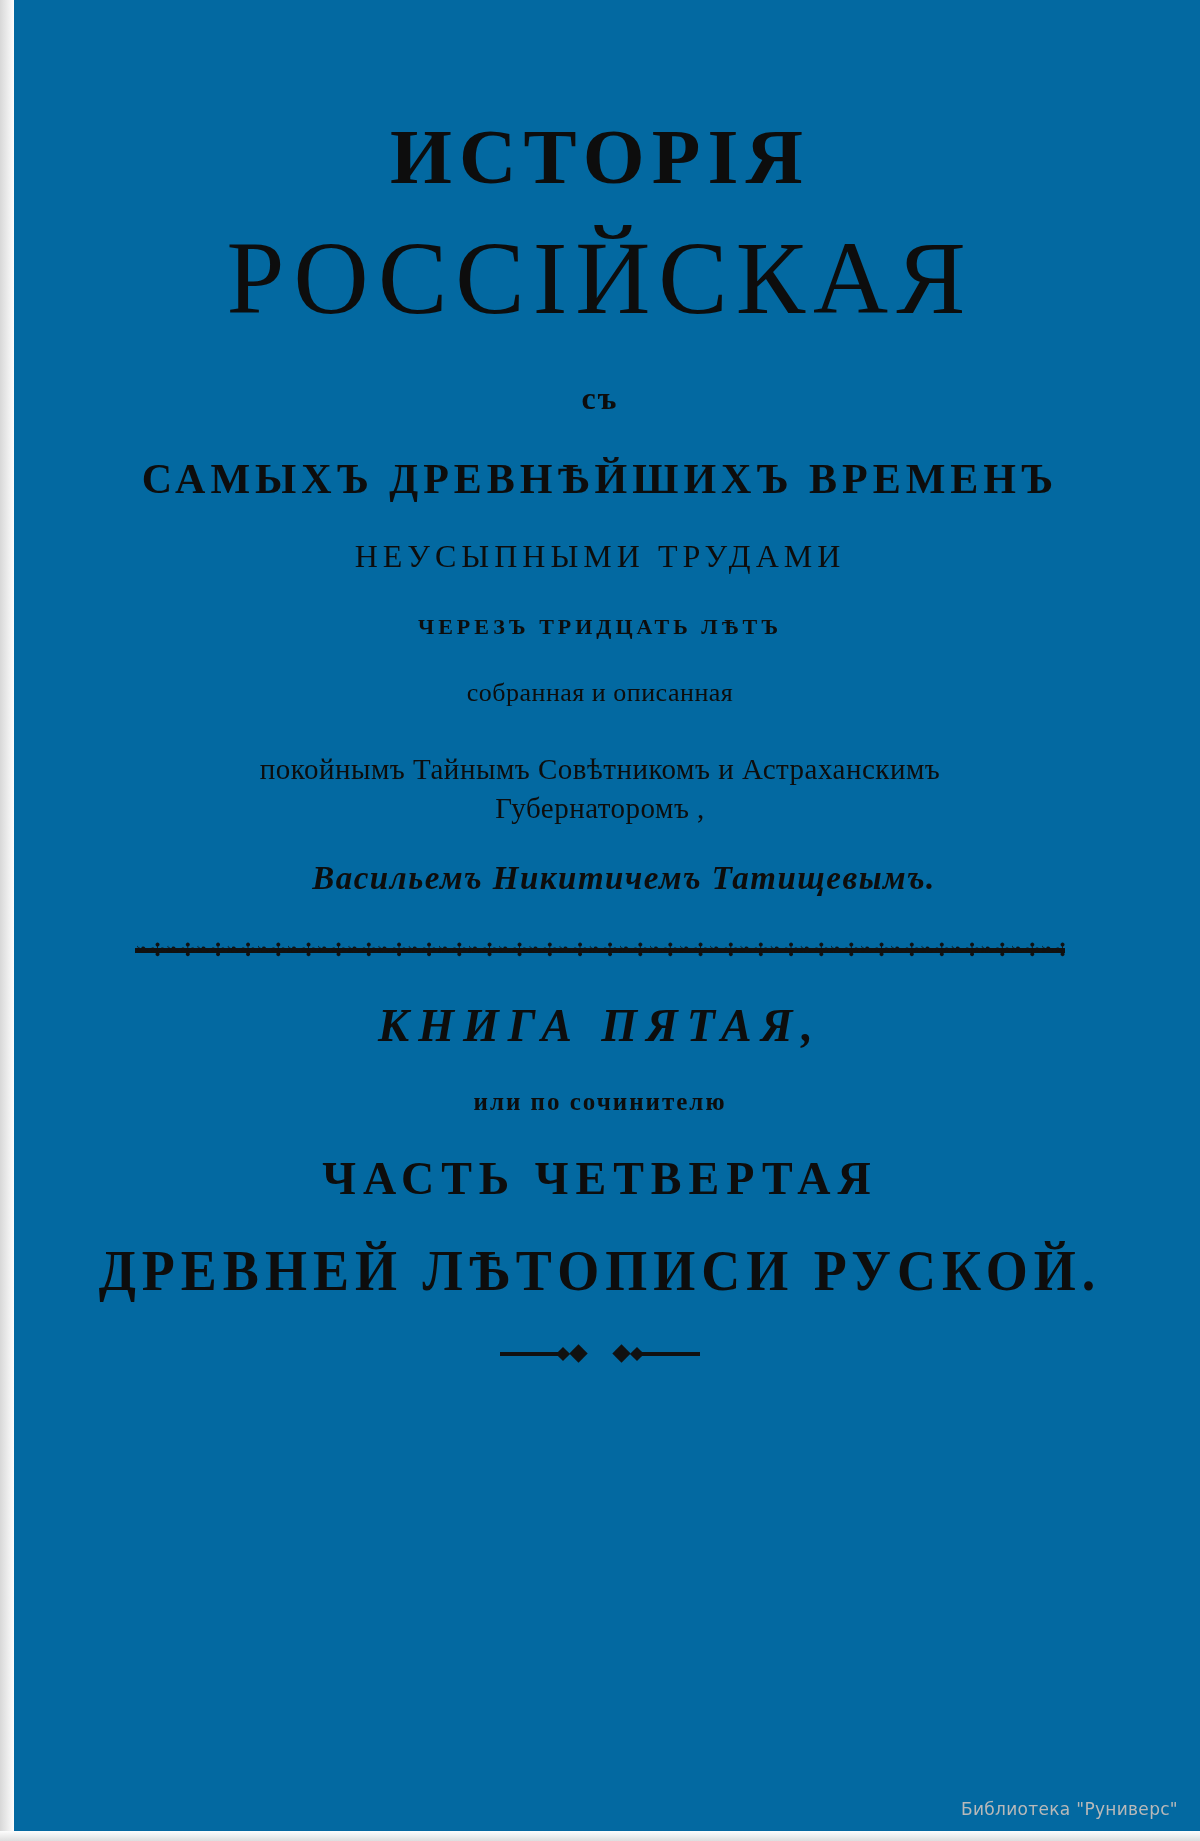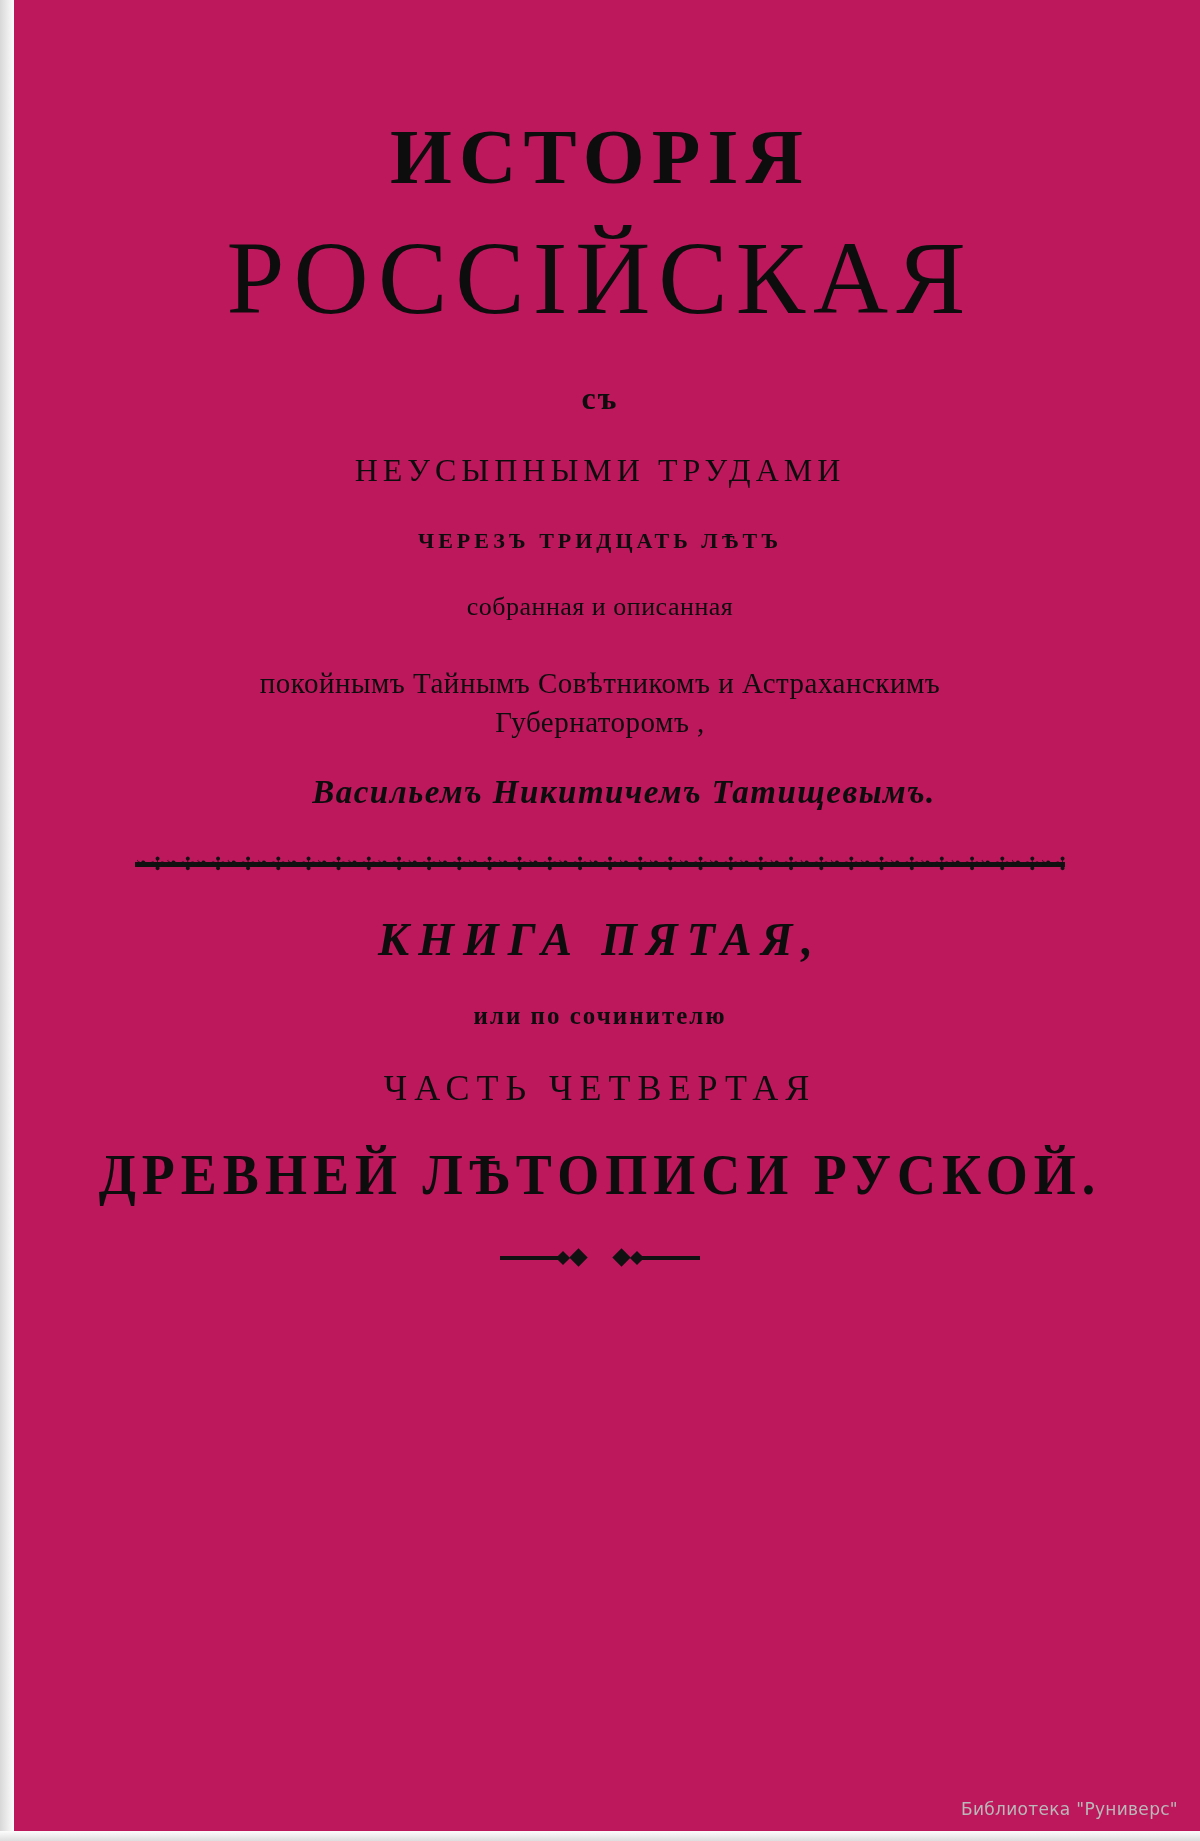--- a/index.html
+++ b/index.html
@@ -13,21 +13,21 @@
     font-family: "Liberation Serif", serif;
     color: #0d0d0d;
     position: relative;
     overflow: hidden;
   }
 
   .page {
     position: relative;
     width: 1200px;
     height: 1841px;
-    background: #be185d;
+    background: #0369a1;
     box-sizing: border-box;
   }
 
   
   .scan-edge-left {
     position: absolute;
     left: 0; top: 0;
     width: 14px; height: 1841px;
     background: linear-gradient(to right, #d8d8d8, #fdfdfd);
   }
@@ -175,22 +175,22 @@
     font-family: "Liberation Serif", serif;
     font-weight: bold;
     font-size: 25px;
     letter-spacing: 2px;
     margin-top: 40px;
     line-height: 1;
   }
 
   .t12 {
     font-family: "Liberation Serif", serif;
-    font-weight: normal;
-    font-size: 36px;
+    font-weight: bold;
+    font-size: 46px;
     letter-spacing: 7px;
     margin-top: 42px;
     line-height: 1;
   }
 
   .t13 {
     font-family: "Liberation Serif", serif;
     font-weight: bold;
     font-size: 54px;
     letter-spacing: 6px;
@@ -254,20 +254,21 @@
   <div class="scan-edge-bottom"></div>
 
   <div class="content">
 
     <div class="line t1">ИСТОРІЯ</div>
 
     <div class="line t2">РОССІЙСКАЯ</div>
 
     <div class="line t3">съ</div>
 
+    <div class="line t4">САМЫХЪ ДРЕВНѢЙШИХЪ ВРЕМЕНЪ</div>
 
     <div class="line t5">НЕУСЫПНЫМИ ТРУДАМИ</div>
 
     <div class="line t6">ЧЕРЕЗЪ ТРИДЦАТЬ ЛѢТЪ</div>
 
     <div class="line t7">собранная и описанная</div>
 
     <div class="t8">
       <div class="line">покойнымъ Тайнымъ Совѣтникомъ и Астраханскимъ</div>
       <div class="line">Губернаторомъ ,</div>

